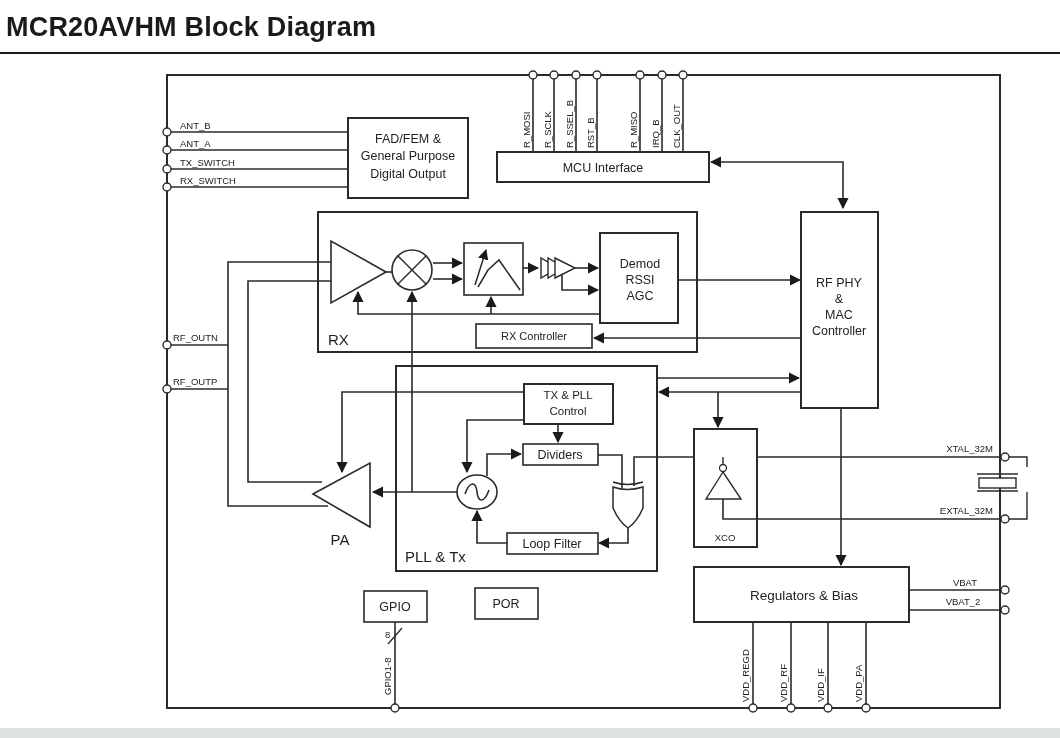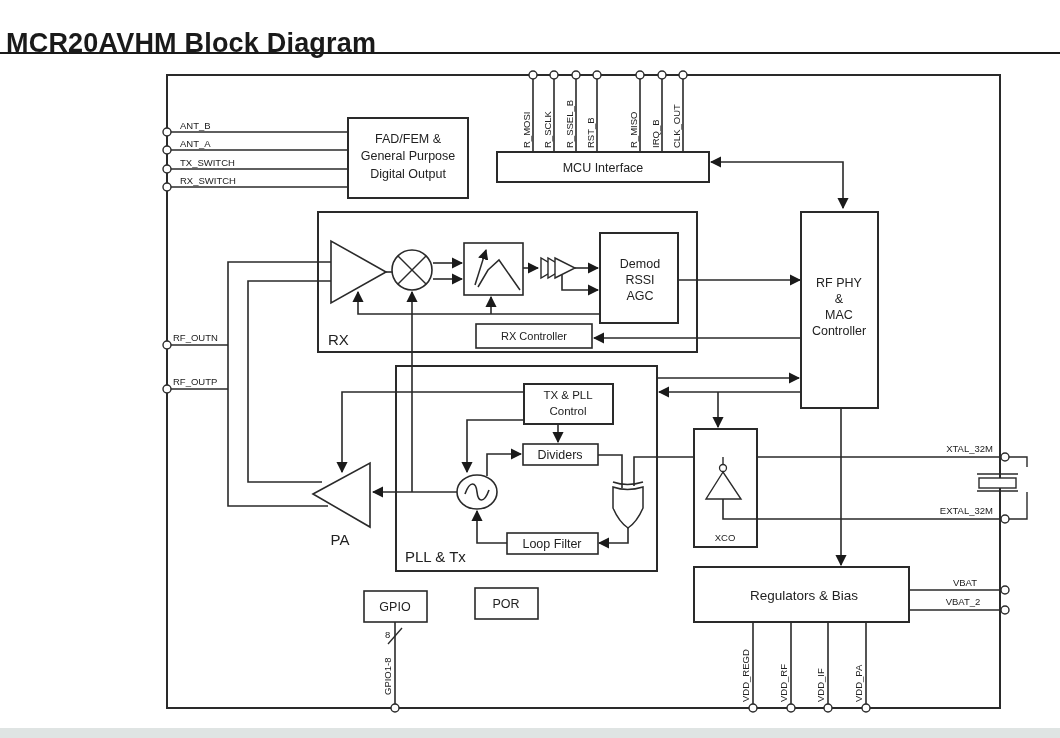--- a/index.html
+++ b/index.html
@@ -1,17 +1,17 @@
 <!DOCTYPE html>
 <html><head>
 <meta charset="utf-8">
 <style>
   html, body { margin: 0; padding: 0; background: #ffffff; }
   body { width: 1060px; height: 738px; position: relative; overflow: hidden; font-family: "Liberation Sans", sans-serif; }
-  .title { position: absolute; left: 6px; top: 12px; font-size: 27px; font-weight: bold; color: #1a1a1a; letter-spacing: 0.2px; margin-top: 16px; }
+  .title { position: absolute; left: 6px; top: 12px; font-size: 27px; font-weight: bold; color: #1a1a1a; letter-spacing: 0.2px; }
   .rule { position: absolute; left: 0; top: 52px; width: 1060px; height: 2px; background: #1a1a1a; }
   .footer-band { position: absolute; left: 0; top: 728px; width: 1060px; height: 10px; background: #dfe4e3; }
   svg.diagram { position: absolute; left: 0; top: 0; }
   svg text { font-family: "Liberation Sans", sans-serif; fill: #222; }
   .blk { fill: #fff; stroke: #2a2a2a; stroke-width: 2; }
   .wire { fill: none; stroke: #2a2a2a; stroke-width: 1.6; }
   .pin { fill: #fff; stroke: #2a2a2a; stroke-width: 1.4; }
   .lbl-sm { font-size: 9.5px; }
   .lbl-md { font-size: 12.5px; }
   .lbl-lg { font-size: 15px; }

